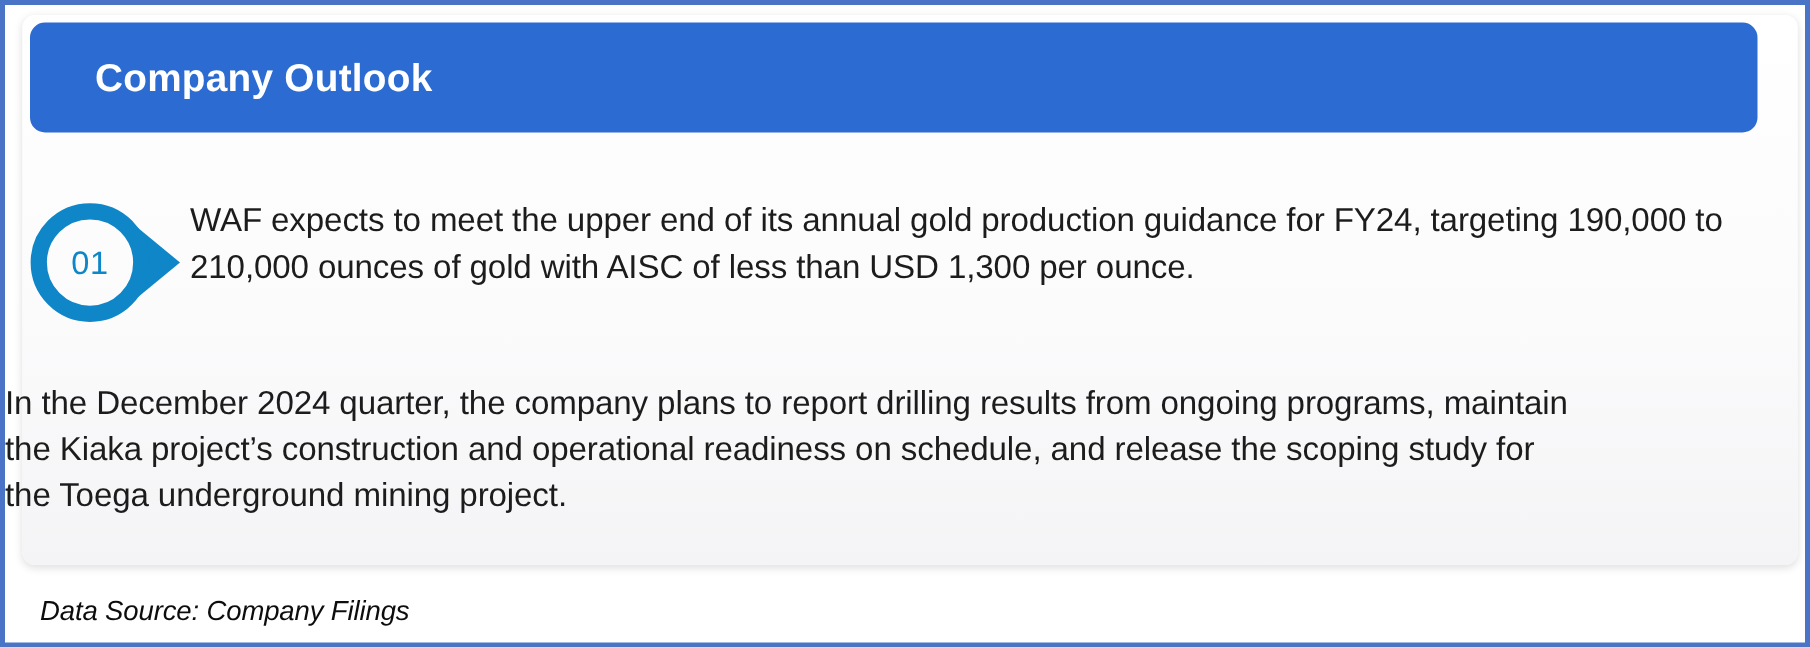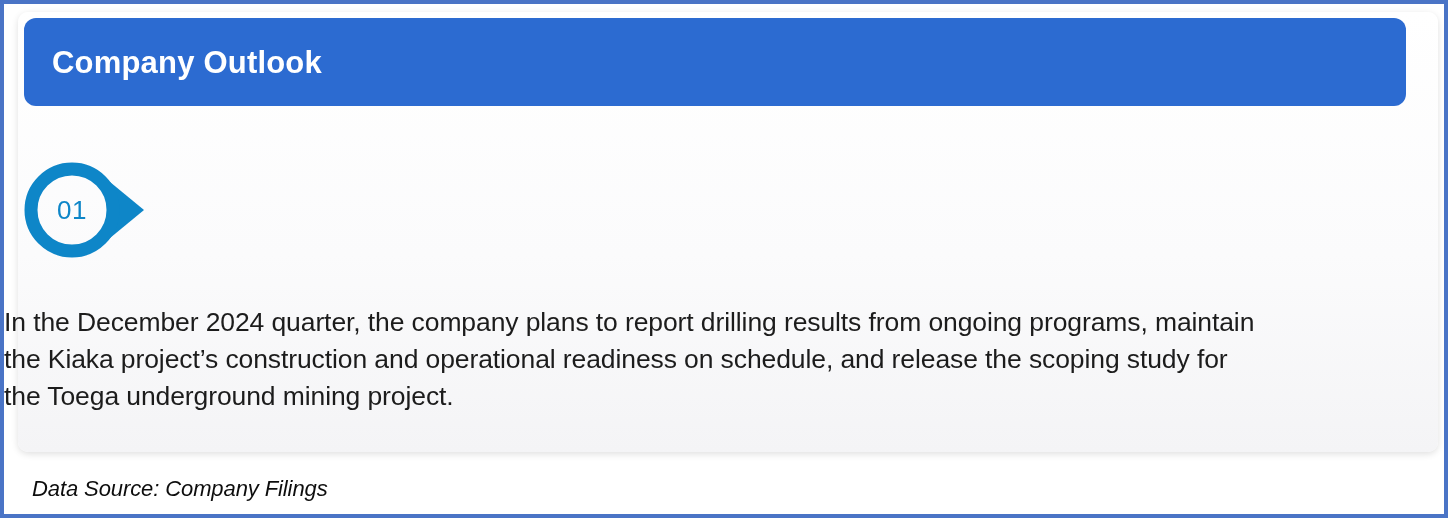--- a/index.html
+++ b/index.html
@@ -46,21 +46,21 @@
     border-radius: 12px;
     display: flex;
     align-items: center;
     box-sizing: border-box;
   }
   .header-title {
     color: #ffffff;
     font-size: 31px;
     font-weight: bold;
     letter-spacing: 0.2px;
-    padding-left: 28px;
+    padding-left: 52px;
     line-height: 1;
     white-space: nowrap;
   }
 
   
   .items {
     position: absolute;
     left: 0;
     top: 120px;
     width: 1448px;
@@ -135,20 +135,21 @@
   <div class="items">
 
     <div class="item item-1">
       <div class="badge badge-1-wrap">
         <svg width="130" height="100" viewBox="0 0 130 100">
           <path d="M 88 22 L 122 50 L 88 78 Z" fill="#0e86c8"></path>
           <circle cx="50" cy="50" r="41" fill="none" stroke="#0e86c8" stroke-width="13"></circle>
           <text x="50" y="50" class="badge-num" fill="#0e86c8" text-anchor="middle" dominant-baseline="central">01</text>
         </svg>
       </div>
+      <div class="item-text">WAF expects to meet the upper end of its annual gold production guidance for FY24, targeting 190,000 to 210,000 ounces of gold with AISC of less than USD 1,300 per ounce.</div>
     </div>
 
     <div class="item item-2">
       <div class="item-text">In the December 2024 quarter, the company plans to report drilling results from ongoing programs, maintain the Kiaka project’s construction and operational readiness on schedule, and release the scoping study for the Toega underground mining project.</div>
     </div>
 
   </div>
 
   <div class="footer">Data Source: Company Filings</div>
 

